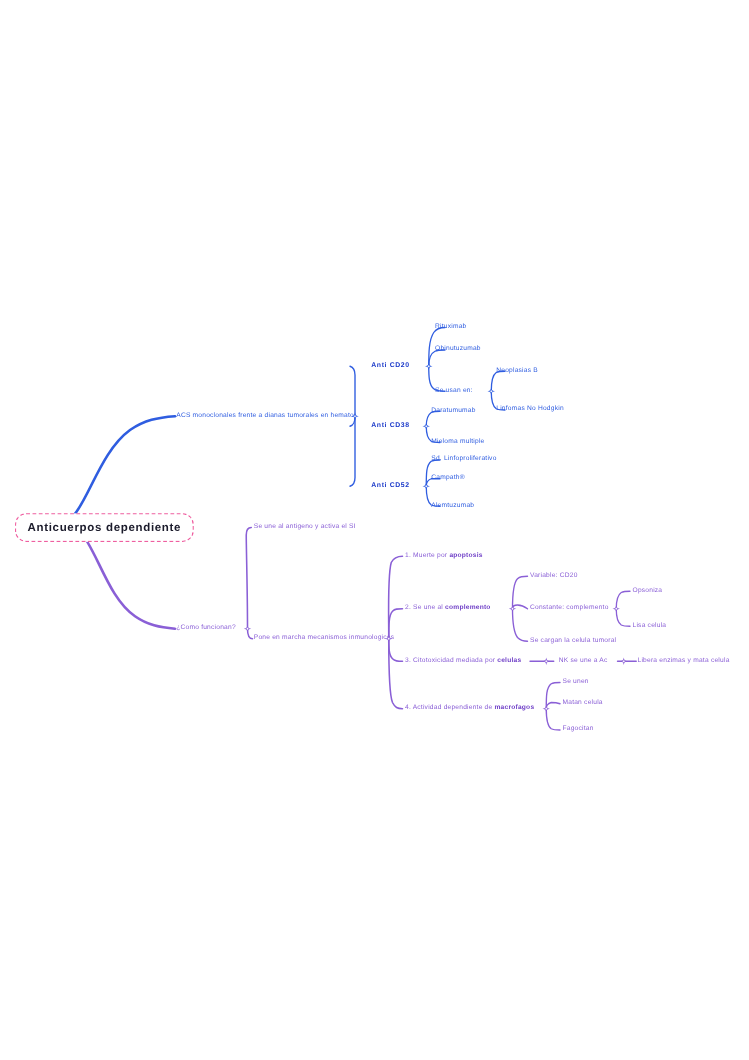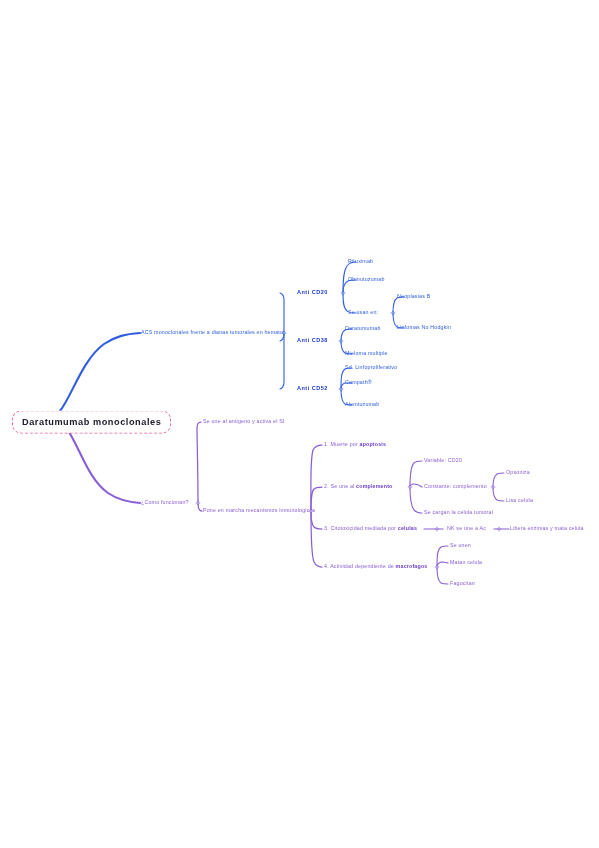--- a/index.html
+++ b/index.html
@@ -72,21 +72,21 @@
       <path d="M424,529 L443,529" stroke="#8a5fd6" stroke-width="1.1"></path>
 
       <path d="M494,529 L509,529" stroke="#8a5fd6" stroke-width="1.1"></path>
 
       <path d="M437,567 C437,557 437,550 441,547 C443,546 445,546 448,546" stroke="#8a5fd6" stroke-width="1.1"></path>
       <path d="M437,567 C437,564 438,563 441,562 C443,562 445,562 448,563" stroke="#8a5fd6" stroke-width="1.1"></path>
       <path d="M437,567 C437,576 438,581 441,583 C443,584 445,584 448,584" stroke="#8a5fd6" stroke-width="1.1"></path>
     </g>
   </svg>
 
-  <div class="root-node" style="left:12px;top:422px;">Daratumumab monoclonales</div>
+  <div class="root-node" style="left:12px;top:422px;">Anticuerpos dependiente</div>
 
   <div class="lbl t-blue" style="left:141px;top:333px;">ACS monoclonales frente a dianas tumorales en hemato</div>
 
   <div class="jnode" style="left:284px;top:333px;">
     <svg viewBox="0 0 10 10">
         <path d="M5 0 L6 4 L10 5 L6 6 L5 10 L4 6 L0 5 L4 4 Z" fill="#2f5de0"></path>
         <circle cx="5" cy="5" r="1.7" fill="#fff" stroke="#2f5de0" stroke-width="1"></circle>
       </svg>
   </div>
 

